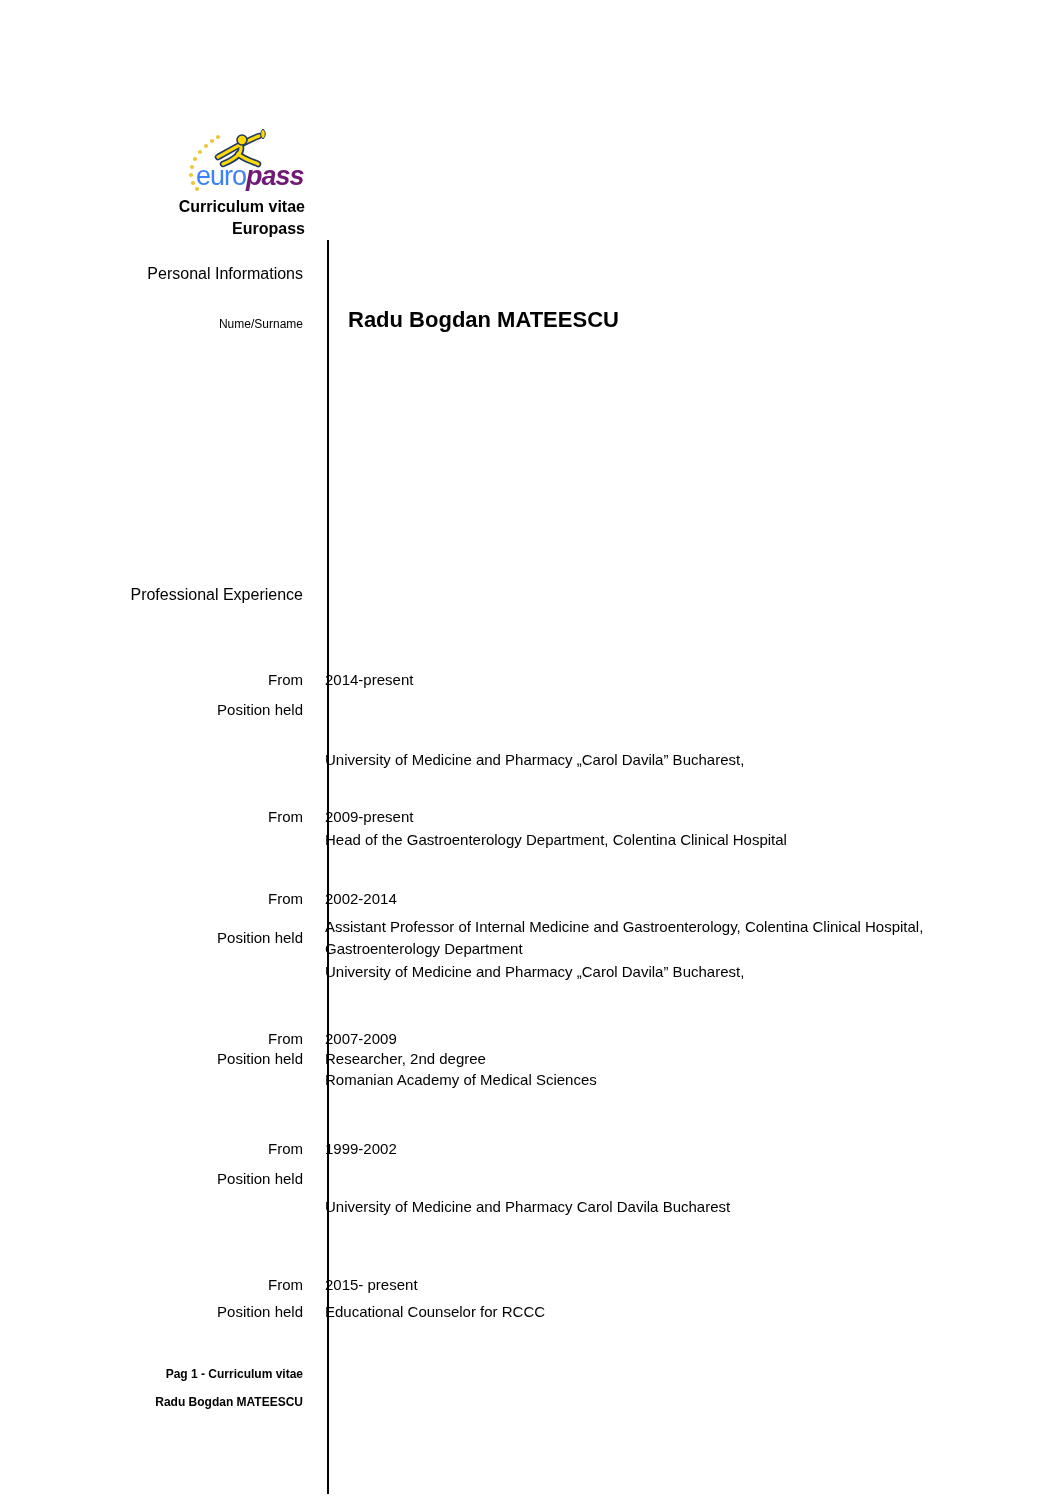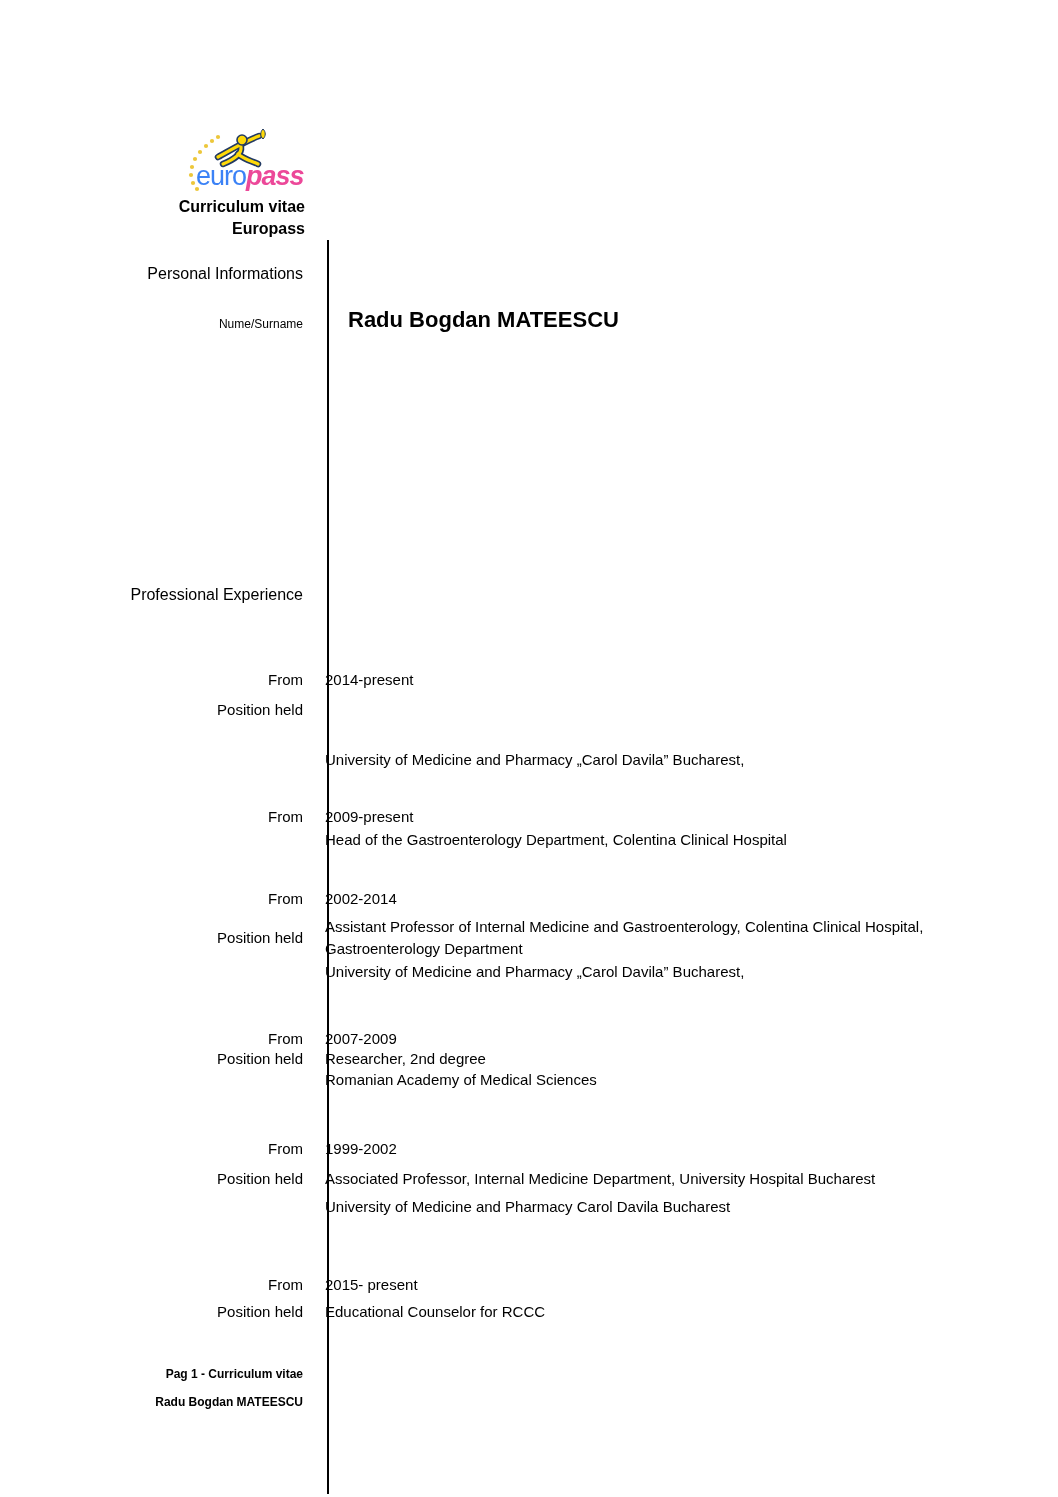--- a/index.html
+++ b/index.html
@@ -34,21 +34,21 @@
   .logo-text{
     position:absolute;
     left:11px;
     top:34px;
     font-size:27px;
     line-height:30px;
     letter-spacing:-1px;
     white-space:nowrap;
   }
   .logo-euro{color:#3b82f6;font-weight:400;}
-  .logo-pass{color:#ec4899;font-weight:700;font-style:italic;}
+  .logo-pass{color:#701a75;font-weight:700;font-style:italic;}
   .rlabel{
     position:absolute;
     left:0;
     width:303px;
     text-align:right;
     font-size:12px;
     line-height:22px;
   }
   .bold{font-weight:400;}
   .h16{font-size:16px;}
@@ -196,21 +196,20 @@
     <div class="lbl"></div>
     <div class="val">Romanian Academy of Medical Sciences</div>
   </div>
 
   <div class="row" style="top:1138px">
     <div class="lbl">From</div>
     <div class="val">1999-2002</div>
   </div>
   <div class="row" style="top:1168px">
     <div class="lbl">Position held</div>
-    <div class="val">Associated Professor, Internal Medicine Department, University Hospital Bucharest</div>
   </div>
   <div class="row" style="top:1196px">
     <div class="lbl"></div>
     <div class="val">University of Medicine and Pharmacy Carol Davila Bucharest</div>
   </div>
 
   <div class="row" style="top:1274px">
     <div class="lbl">From</div>
     <div class="val">2015- present</div>
   </div>

